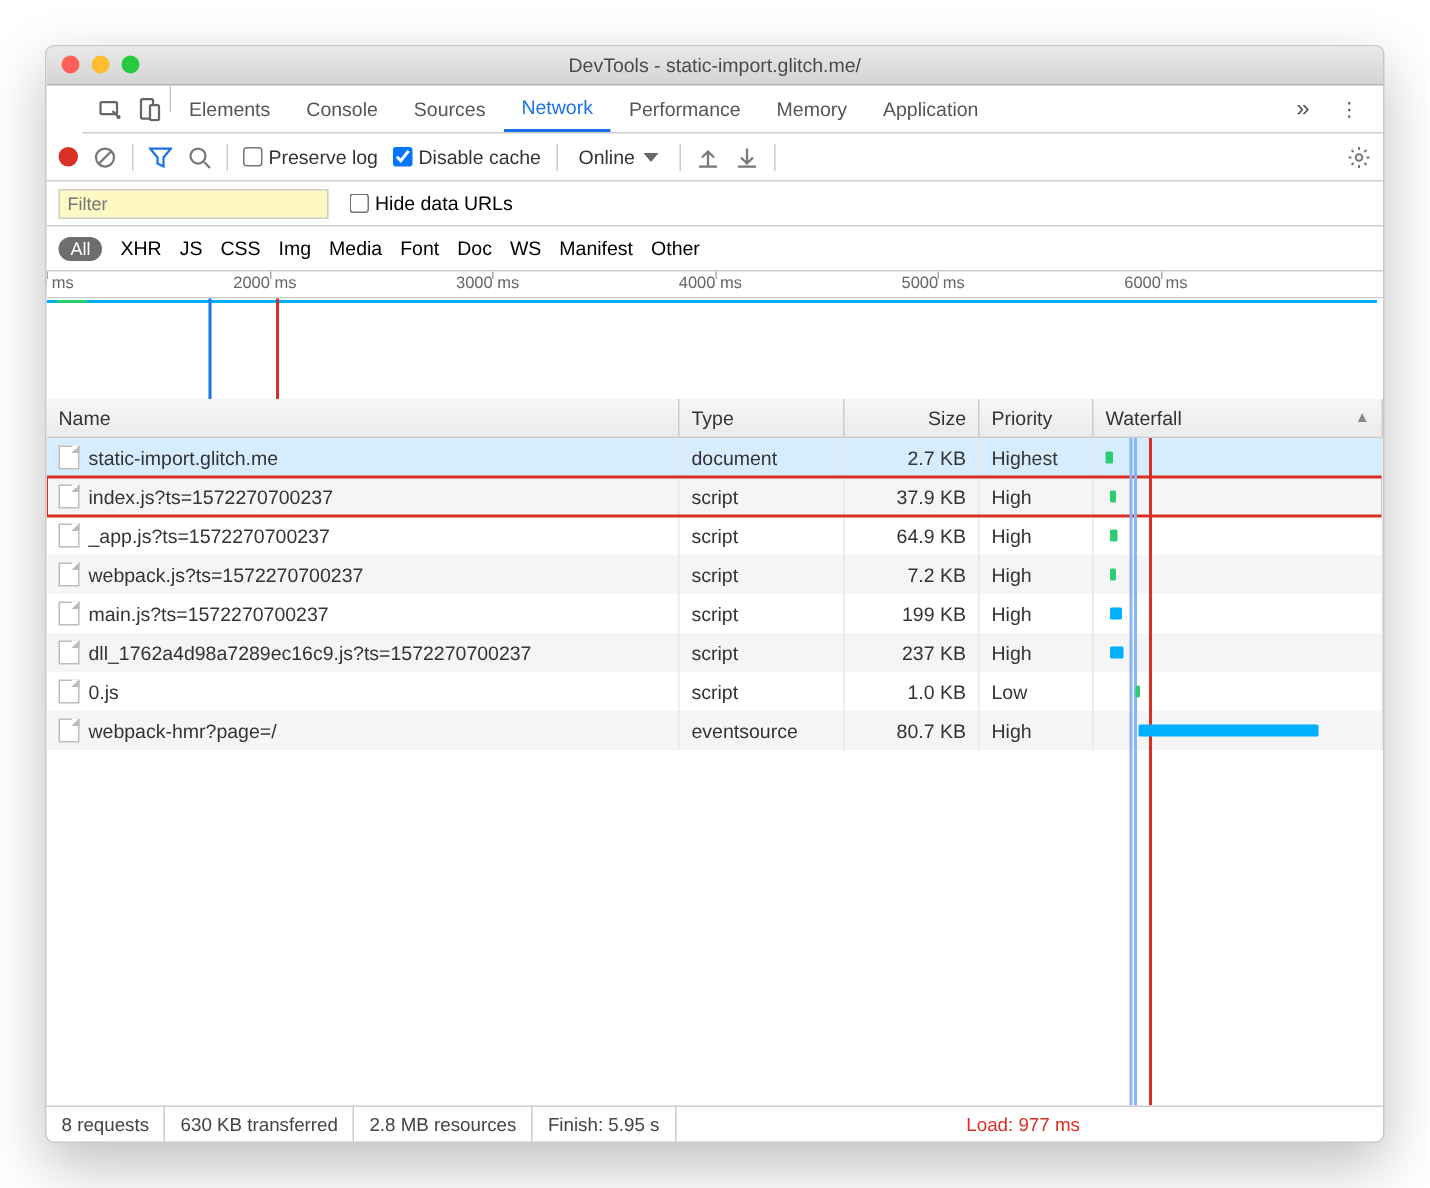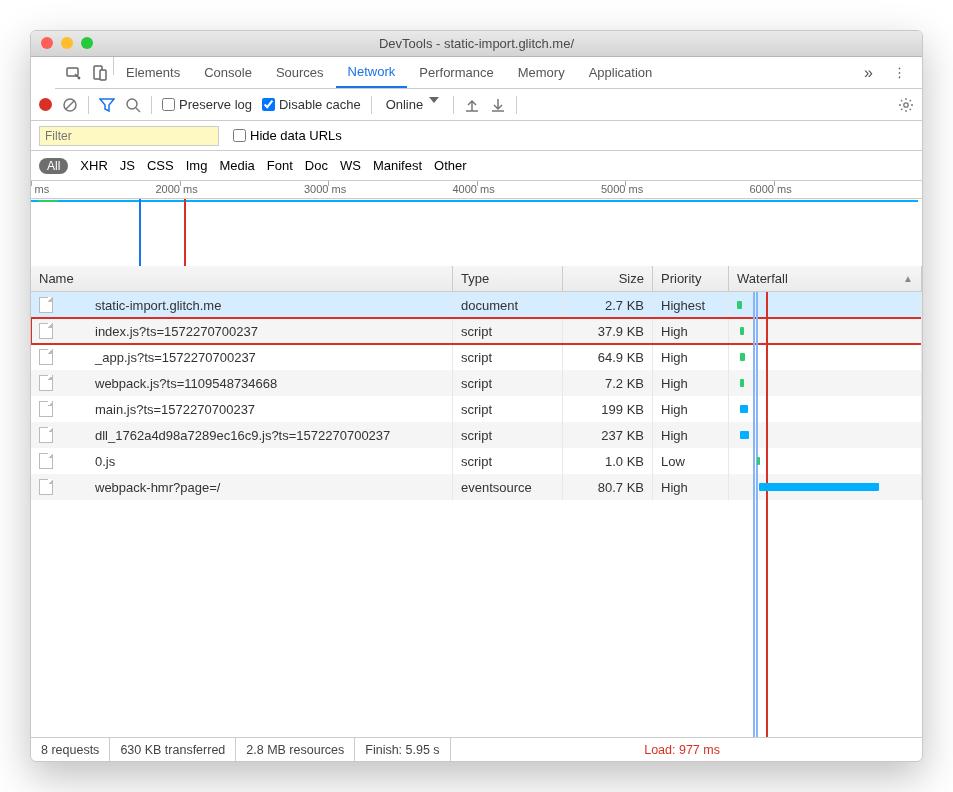--- a/index.html
+++ b/index.html
@@ -16,21 +16,21 @@
 .tab.active { color: #1a73e8; border-bottom: 2px solid #1a73e8; }
 .tabs .more { margin-left: auto; padding: 0 10px; display:flex; align-items:center; font-size:16px; }
 .kebab { padding: 0 10px; display:flex; align-items:center; }
 .toolbar { height: 32px; border-bottom: 1px solid #ccc; display: flex; align-items: center; gap: 10px; padding: 0 8px; font-size: 13px; color: #333; }
 .rec { width: 13px; height: 13px; background: #d93025; border-radius: 50%; }
 .tool-ico { width:16px; height:16px; cursor:pointer; display:flex; align-items:center; justify-content:center; }
 .tool-ico svg { width:16px; height:16px; }
 .vsep { width:1px; height:18px; background:#ccc; }
 .chk { display:flex; align-items:center; gap:4px; }
 .chk input { width:13px; height:13px; }
-.select { display:flex; align-items:flex-start; gap:6px; padding:0 4px; }
+.select { display:flex; align-items:center; gap:6px; padding:0 4px; }
 .gear { margin-left:auto; }
 .filterbar { height: 30px; border-bottom: 1px solid #ccc; display:flex; align-items:center; gap:14px; padding: 0 8px; font-size:13px; }
 .filter-in { width:180px; height:20px; border:1px solid #ccc; padding:0 5px; font-size:12px; color:#888; background:#fef9c3; }
 .typebar { height: 30px; border-bottom: 1px solid #ccc; display:flex; align-items:center; gap:12px; padding:0 8px; font-size:13px; }
 .pill { background:#6e6e6e; color:#fff; border-radius:8px; padding:1px 8px; font-size:12px; }
 .typebar span { cursor:pointer; }
 .timeline { height: 85px; border-bottom: 1px solid #ccc; position:relative; }
 .ticks { height:18px; border-bottom:1px solid #ccc; display:flex; font-size:11px; color:#666; }
 .tick { flex:1; position:relative; }
 .tick::before { content:""; position:absolute; left:0; top:0; width:1px; height:5px; background:#aaa; }
@@ -38,21 +38,21 @@
 .strip { position:relative; background:#fff; flex:1; }
 .line-blue { position:absolute; top:1px; height:2px; background:#00b0ff; }
 .vline-b { position:absolute; top:0; bottom:0; width:2px; background:#1a73e8; }
 .vline-r { position:absolute; top:0; bottom:0; width:2px; background:#d93025; }
 .grid { flex:1; display:flex; flex-direction:column; overflow:hidden; }
 .ghead { display:flex; height:26px; background:linear-gradient(#f6f6f6,#ebebeb); border-bottom:1px solid #ccc; font-size:13px; color:#333; }
 .ghead > div { padding:4px 8px; border-right:1px solid #ccc; display:flex; align-items:center; }
 .c-name{flex:0 0 422px;} .c-type{flex:0 0 110px;} .c-size{flex:0 0 90px; justify-content:flex-end;} .c-pri{flex:0 0 76px;} .c-wf{flex:1; position:relative;}
 .rows { flex:1; overflow:auto; position:relative; }
 .row { display:flex; height:26px; font-size:13px; color:#333; align-items:stretch; }
-.row > div { padding:4px 8px; border-right:1px solid #e8e8e8; display:flex; align-items:center;gap:36px; }
+.row > div { padding:4px 8px; border-right:1px solid #e8e8e8; display:flex; align-items:center; }
 .row:nth-child(odd){background:#f5f5f5;}
 .row:nth-child(even){background:#fff;}
 .row.sel { background:#d6ecff !important; }
 .row.hl { outline:2px solid #d93025; outline-offset:-1px; }
 .fico { width:14px; height:16px; border:1px solid #bbb; background:#fff; margin-right:6px; flex-shrink:0; position:relative; }
 .fico::after { content:""; position:absolute; right:-1px; top:-1px; width:5px; height:5px; background:linear-gradient(135deg,#fff 50%, #bbb 50%); }
 .c-size { justify-content:flex-end !important; }
 .wf-overlay { position:absolute; top:0; bottom:0; left:0; right:0; pointer-events:none; }
 .wf-vline-b { position:absolute; top:0; bottom:0; width:2px; background:#8ab4f8; }
 .wf-vline-r { position:absolute; top:0; bottom:0; width:2px; background:#d93025; }
@@ -270,21 +270,21 @@
           <div class="c-type">script</div>
           <div class="c-size">64.9 KB</div>
           <div class="c-pri">High</div>
           <div class="c-wf" style="position: relative;">
             <div class="bar bar-g" style="left: 11px; width: 5px;"></div>
           </div>
         </div>
         <div class="row">
           <div class="c-name">
             <div class="fico"></div>
-            <span>webpack.js?ts=1109548734668</span>
+            <span>webpack.js?ts=1572270700237</span>
           </div>
           <div class="c-type">script</div>
           <div class="c-size">7.2 KB</div>
           <div class="c-pri">High</div>
           <div class="c-wf" style="position: relative;">
             <div class="bar bar-g" style="left: 11px; width: 4px;"></div>
           </div>
         </div>
         <div class="row">
           <div class="c-name">

